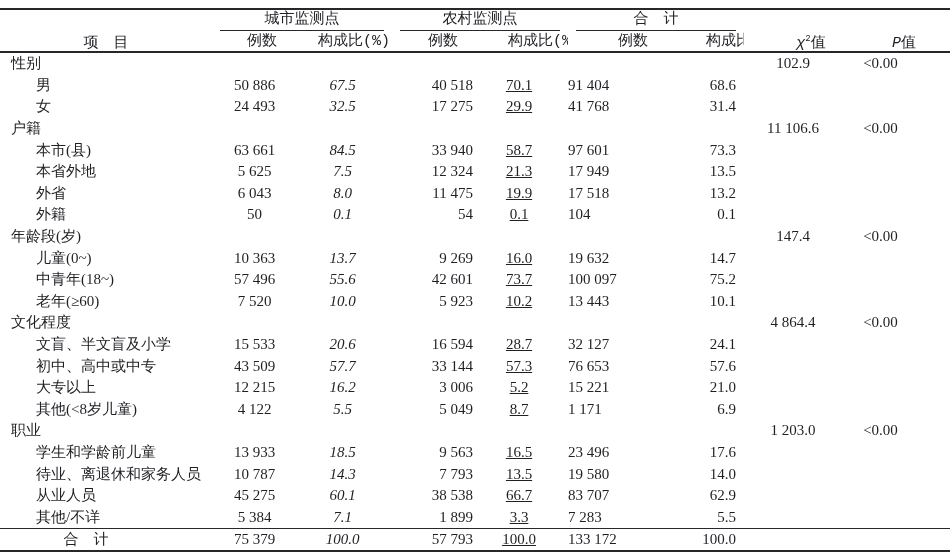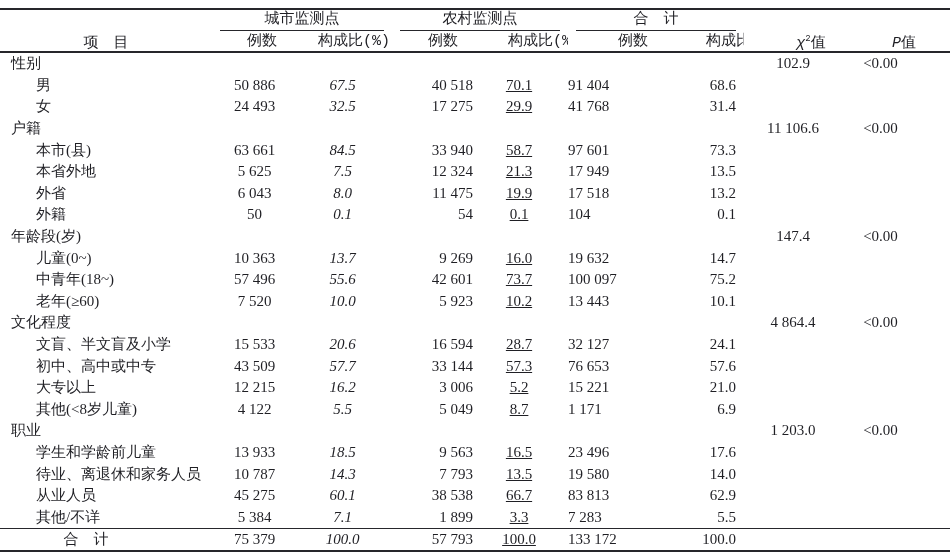--- a/index.html
+++ b/index.html
@@ -313,21 +313,21 @@
         <td class="c-n6">14.0</td>
         <td class="c-chi"></td>
         <td class="c-p"></td>
       </tr>
       <tr>
         <td class="c-label item-lab">从业人员</td>
         <td class="c-n1">45 275</td>
         <td class="c-n2">60.1</td>
         <td class="c-n3">38 538</td>
         <td class="c-n4">66.7</td>
-        <td class="c-n5">83 813</td>
+        <td class="c-n5">83 707</td>
         <td class="c-n6">62.9</td>
         <td class="c-chi"></td>
         <td class="c-p"></td>
       </tr>
       <tr>
         <td class="c-label item-lab">其他/不详</td>
         <td class="c-n1">5 384</td>
         <td class="c-n2">7.1</td>
         <td class="c-n3">1 899</td>
         <td class="c-n4">3.3</td>

